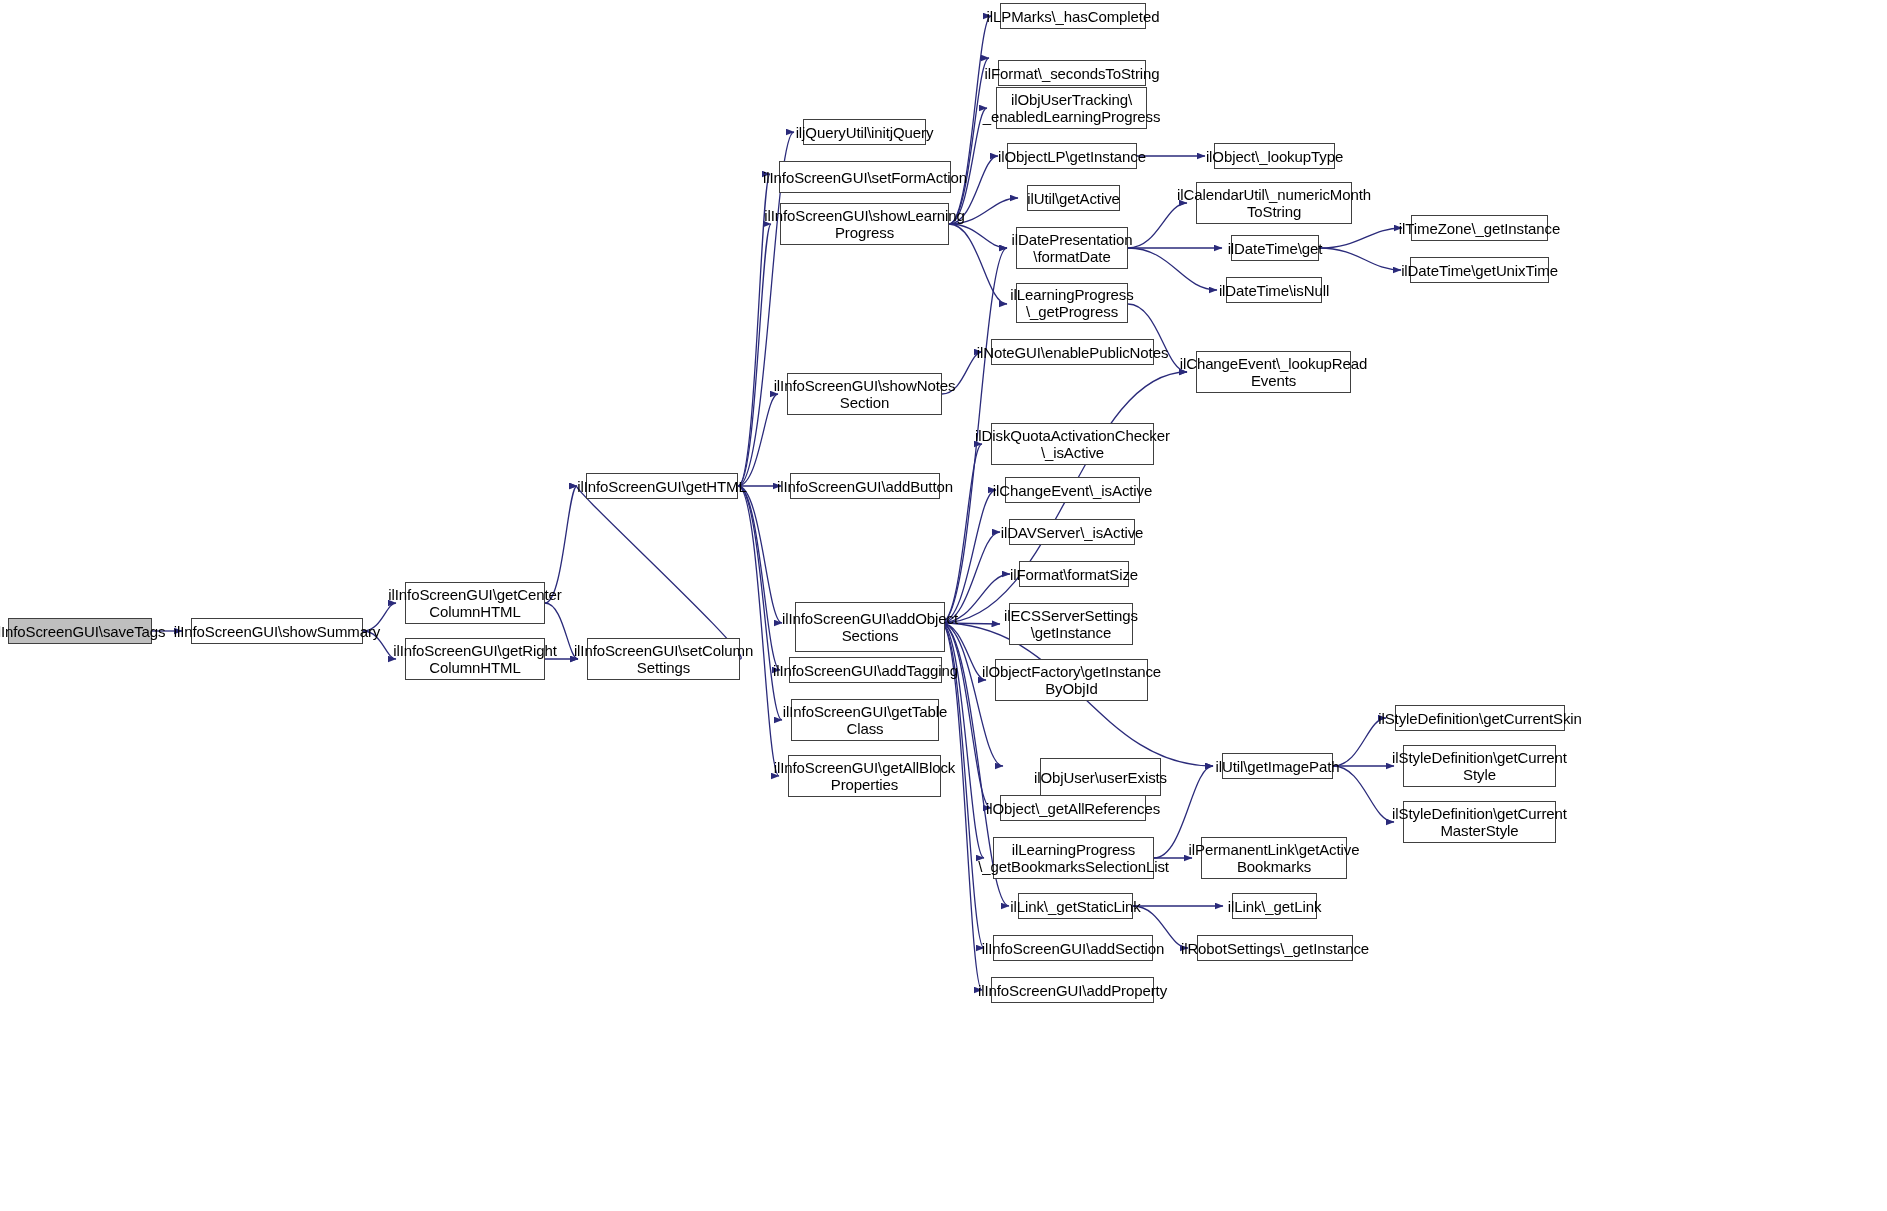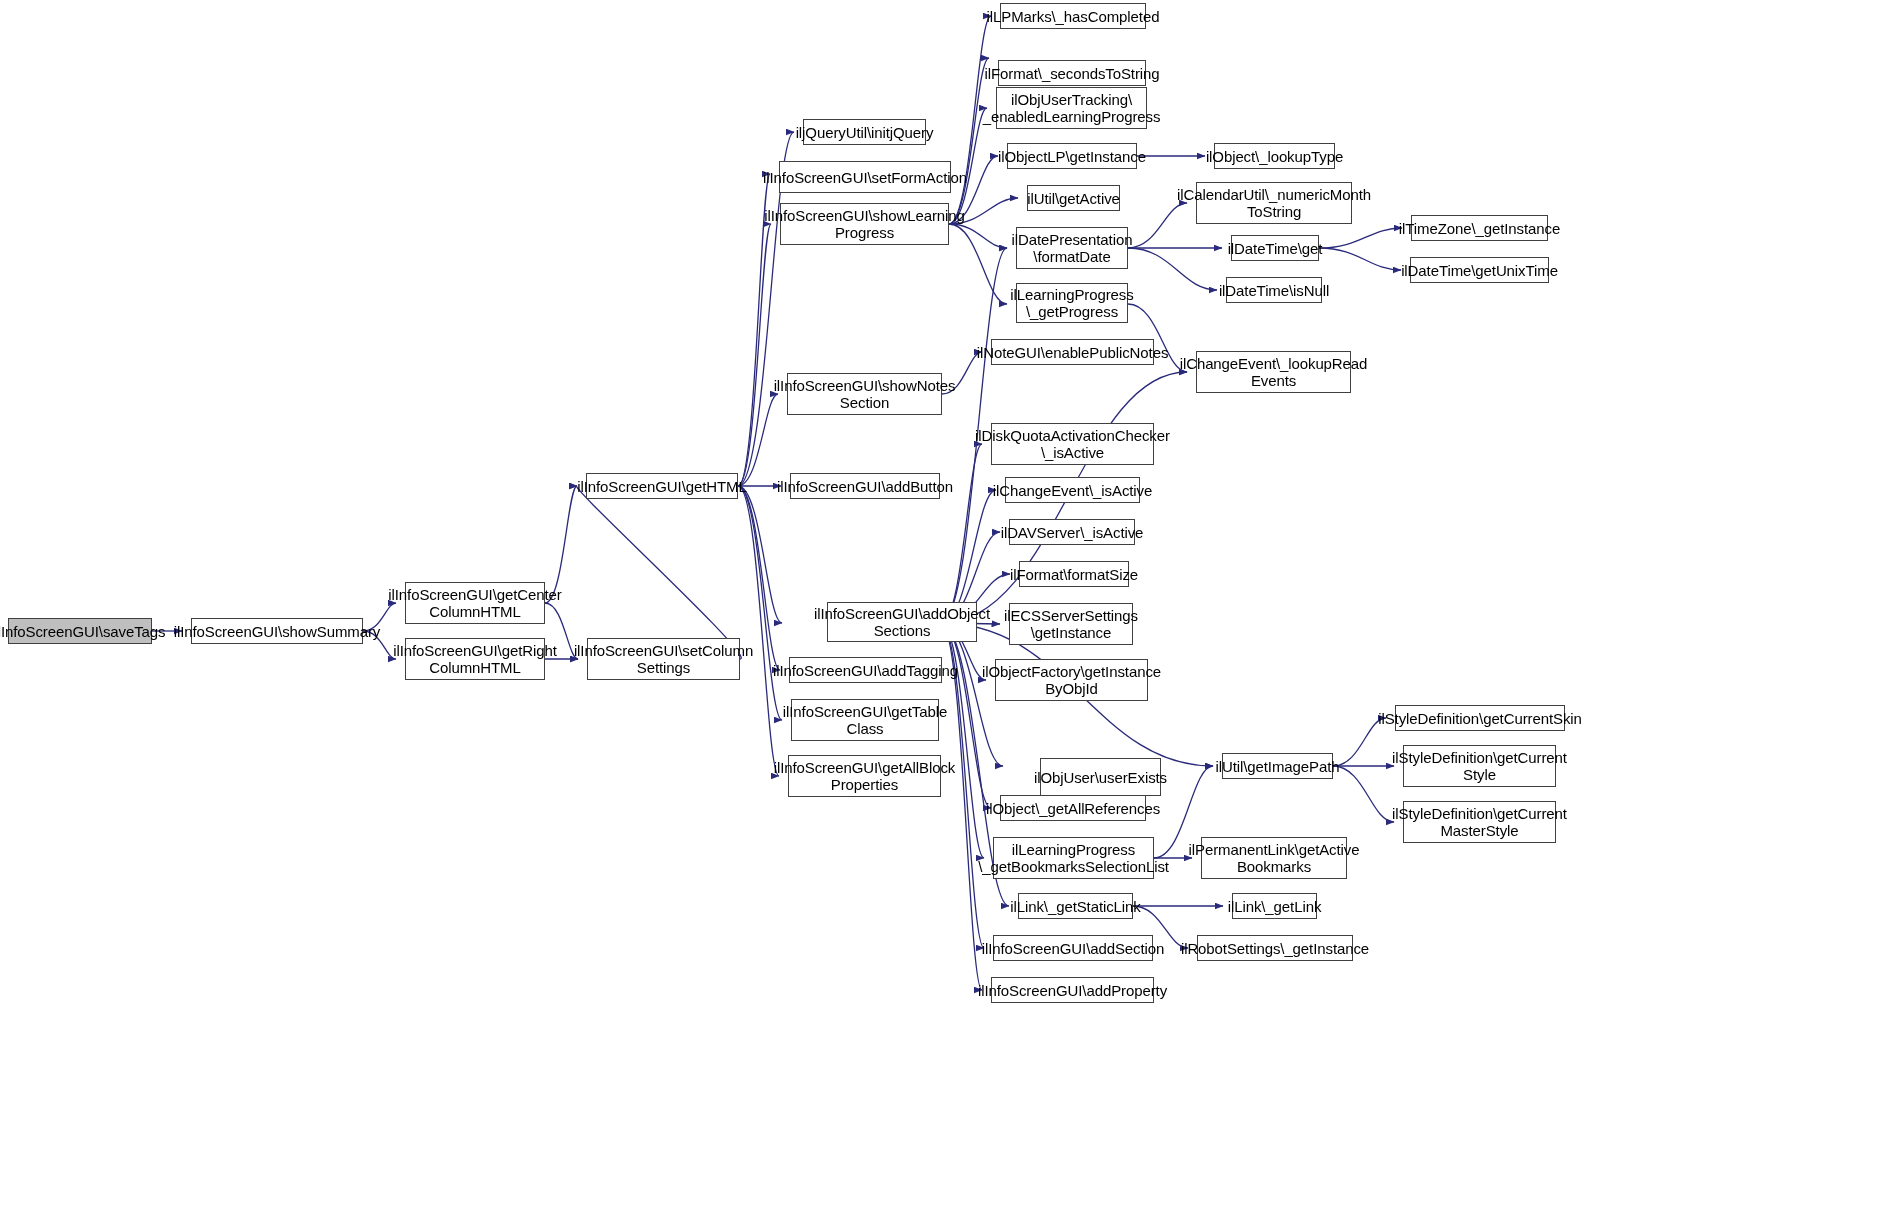--- a/index.html
+++ b/index.html
@@ -124,21 +124,21 @@
       <div class="node" style="left: 587px; top: 638px; width: 153px; height: 42px;"><span class="node-label">ilInfoScreenGUI\setColumn
 Settings</span></div>
       <div class="node" style="left: 586px; top: 473px; width: 152px; height: 26px;"><span class="node-label">ilInfoScreenGUI\getHTML</span></div>
       <div class="node" style="left: 803px; top: 119px; width: 123px; height: 26px;"><span class="node-label">iljQueryUtil\initjQuery</span></div>
       <div class="node" style="left: 779px; top: 161px; width: 172px; height: 32px;"><span class="node-label">ilInfoScreenGUI\setFormAction</span></div>
       <div class="node" style="left: 780px; top: 203px; width: 169px; height: 42px;"><span class="node-label">ilInfoScreenGUI\showLearning
 Progress</span></div>
       <div class="node" style="left: 787px; top: 373px; width: 155px; height: 42px;"><span class="node-label">ilInfoScreenGUI\showNotes
 Section</span></div>
       <div class="node" style="left: 790px; top: 473px; width: 150px; height: 26px;"><span class="node-label">ilInfoScreenGUI\addButton</span></div>
-      <div class="node" style="left: 827px; top: 602px; width: 150px; height: 40px;"><span class="node-label">ilInfoScreenGUI\addObject
+      <div class="node" style="left: 795px; top: 602px; width: 150px; height: 50px;"><span class="node-label">ilInfoScreenGUI\addObject
 Sections</span></div>
       <div class="node" style="left: 789px; top: 657px; width: 153px; height: 26px;"><span class="node-label">ilInfoScreenGUI\addTagging</span></div>
       <div class="node" style="left: 791px; top: 699px; width: 148px; height: 42px;"><span class="node-label">ilInfoScreenGUI\getTable
 Class</span></div>
       <div class="node" style="left: 788px; top: 755px; width: 153px; height: 42px;"><span class="node-label">ilInfoScreenGUI\getAllBlock
 Properties</span></div>
       <div class="node" style="left: 1000px; top: 3px; width: 146px; height: 26px;"><span class="node-label">ilLPMarks\_hasCompleted</span></div>
       <div class="node" style="left: 998px; top: 60px; width: 148px; height: 26px;"><span class="node-label">ilFormat\_secondsToString</span></div>
       <div class="node" style="left: 996px; top: 87px; width: 151px; height: 42px;"><span class="node-label">ilObjUserTracking\
 _enabledLearningProgress</span></div>

